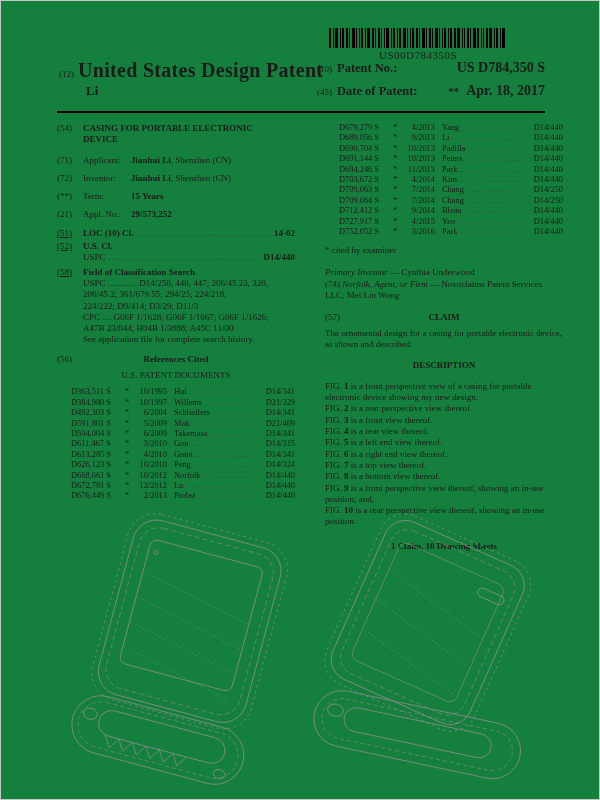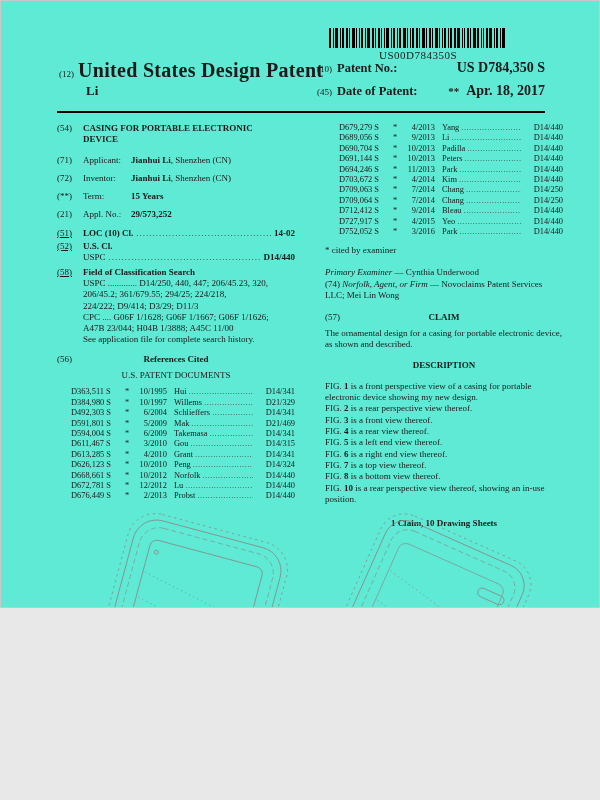--- a/index.html
+++ b/index.html
@@ -1,16 +1,16 @@
 <!DOCTYPE html>
 <html><head>
 <meta charset="utf-8">
 <style>
   html,body{margin:0;padding:0;background:#e8e8e8;}
-  .page{position:relative;width:600px;height:608px;background:#5eead4;border:1px solid #c9c9c9;
+  .page{position:relative;width:600px;height:800px;background:#15803d;border:1px solid #c9c9c9;
         font-family:"Liberation Serif",serif;color:#1a1a1a;overflow:hidden;box-sizing:border-box;}
   
   .barcode-wrap{position:absolute;top:27px;left:293px;width:248px;text-align:center;}
   .bars{display:flex;justify-content:center;align-items:stretch;height:20px;}
   .bars i{display:block;background:#000;margin-right:1.5px;}
   .barcode-text{font-size:11px;letter-spacing:.5px;margin-top:1px;}
   
   .hdr{position:absolute;top:56px;left:58px;width:486px;height:50px;}
   .hdr-left{position:absolute;left:0;top:2px;}
   .tag-sm{font-size:9px;}
@@ -396,21 +396,21 @@
             <span class="rs">*</span>
             <span class="rd">3/2016</span>
             <span class="rm">Park</span>
             <span class="rl"></span>
             <span class="rc">D14/440</span>
           </div>
         </div>
       <div class="cited">* cited by examiner</div>
 
       <div class="exam">
-        <i class="em">Primary Examiner</i> <span>—</span> <span>Cynthia Underwood</span>
+        <i class="em">Primary Inventor</i> <span>—</span> <span>Cynthia Underwood</span>
       </div>
       <div class="attny">
         <span>(74)</span> <i class="em">Norfolk, Agent, or Firm</i> <span>—</span> <span>Novoclaims Patent Services LLC; Mei Lin Wong</span>
       </div>
 
       <div class="claim-head">
         <span class="tag">(57)</span>
         <div class="center sect-head">CLAIM</div>
       </div>
       <div>The ornamental design for a casing for portable electronic device, as shown and described.</div>
@@ -418,20 +418,21 @@
       <div class="center sect-head desc-head">DESCRIPTION</div>
       <div id="figs">
           <div class="fig-line">FIG. <b class="v">1</b> is a front perspective view of a casing for portable electronic device showing my new design.</div>
           <div class="fig-line">FIG. <b class="v">2</b> is a rear perspective view thereof.</div>
           <div class="fig-line">FIG. <b class="v">3</b> is a front view thereof.</div>
           <div class="fig-line">FIG. <b class="v">4</b> is a rear view thereof.</div>
           <div class="fig-line">FIG. <b class="v">5</b> is a left end view thereof.</div>
           <div class="fig-line">FIG. <b class="v">6</b> is a right end view thereof.</div>
           <div class="fig-line">FIG. <b class="v">7</b> is a top view thereof.</div>
           <div class="fig-line">FIG. <b class="v">8</b> is a bottom view thereof.</div>
+          <div class="fig-line">FIG. <b class="v">9</b> is a front perspective view thereof, showing an in-use position; and,</div>
           <div class="fig-line">FIG. <b class="v">10</b> is a rear perspective view thereof, showing an in-use position.</div>
         </div>
 
       <div class="center footer-line">1 Claim, 10 Drawing Sheets</div>
     </div>
   </div>
 
   <svg id="fig-left" class="fig-svg" width="250" height="300" viewBox="0 0 250 300">
     <g fill="none" stroke="#8a8a8a" stroke-width="0.8" transform="translate(8 16) rotate(15 125 140)">
       <rect x="38" y="18" width="152" height="180" rx="24"></rect>

